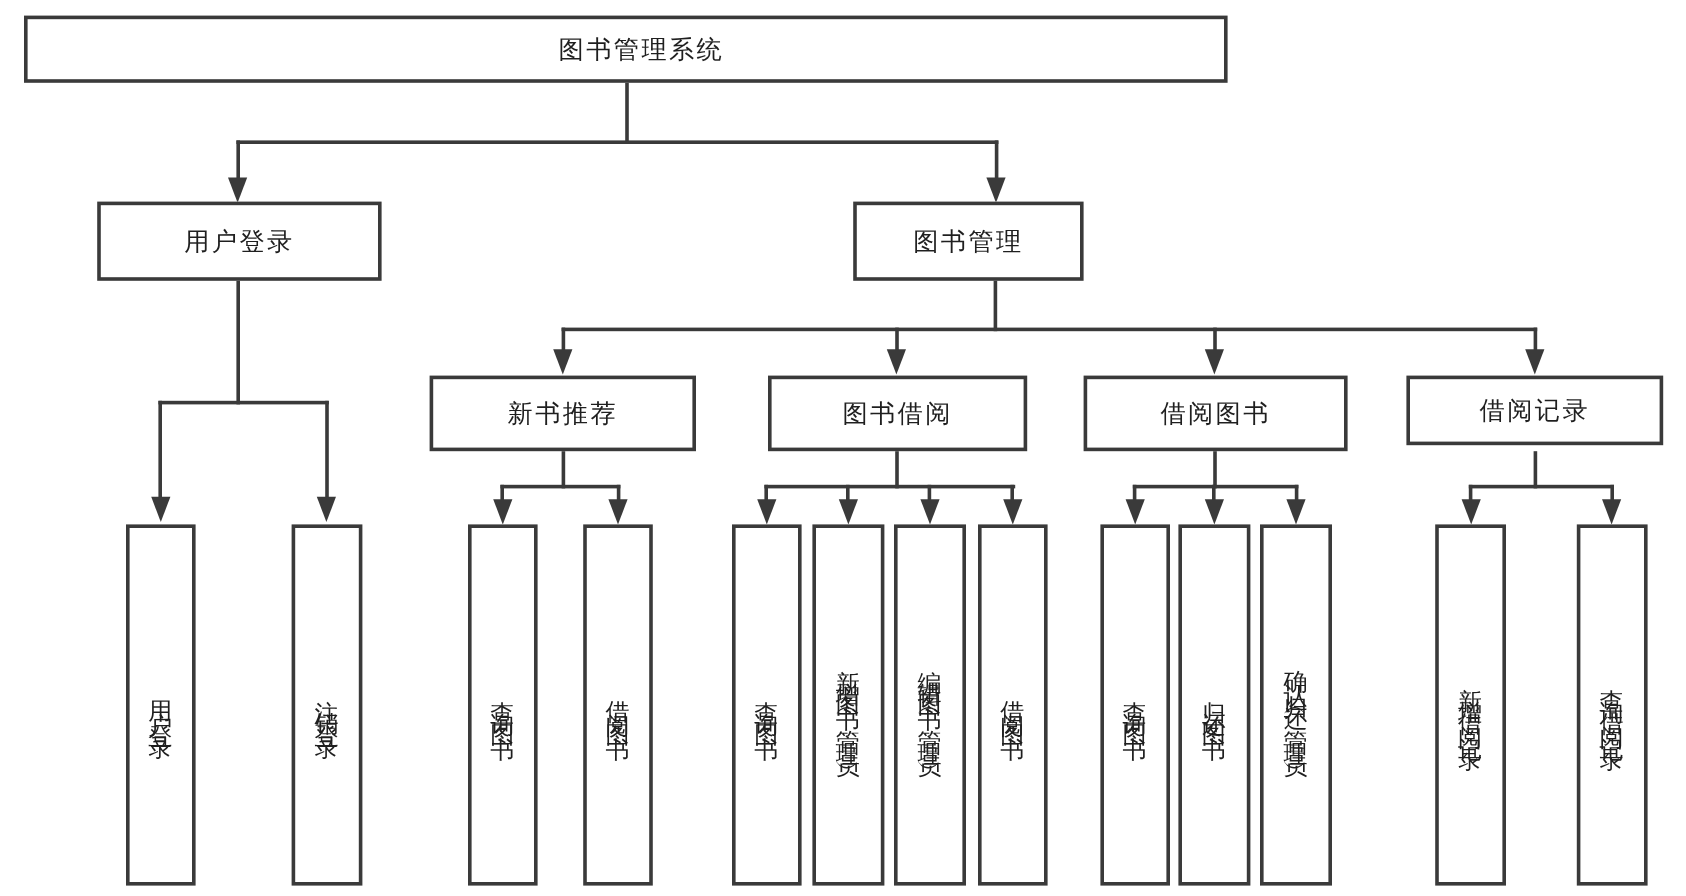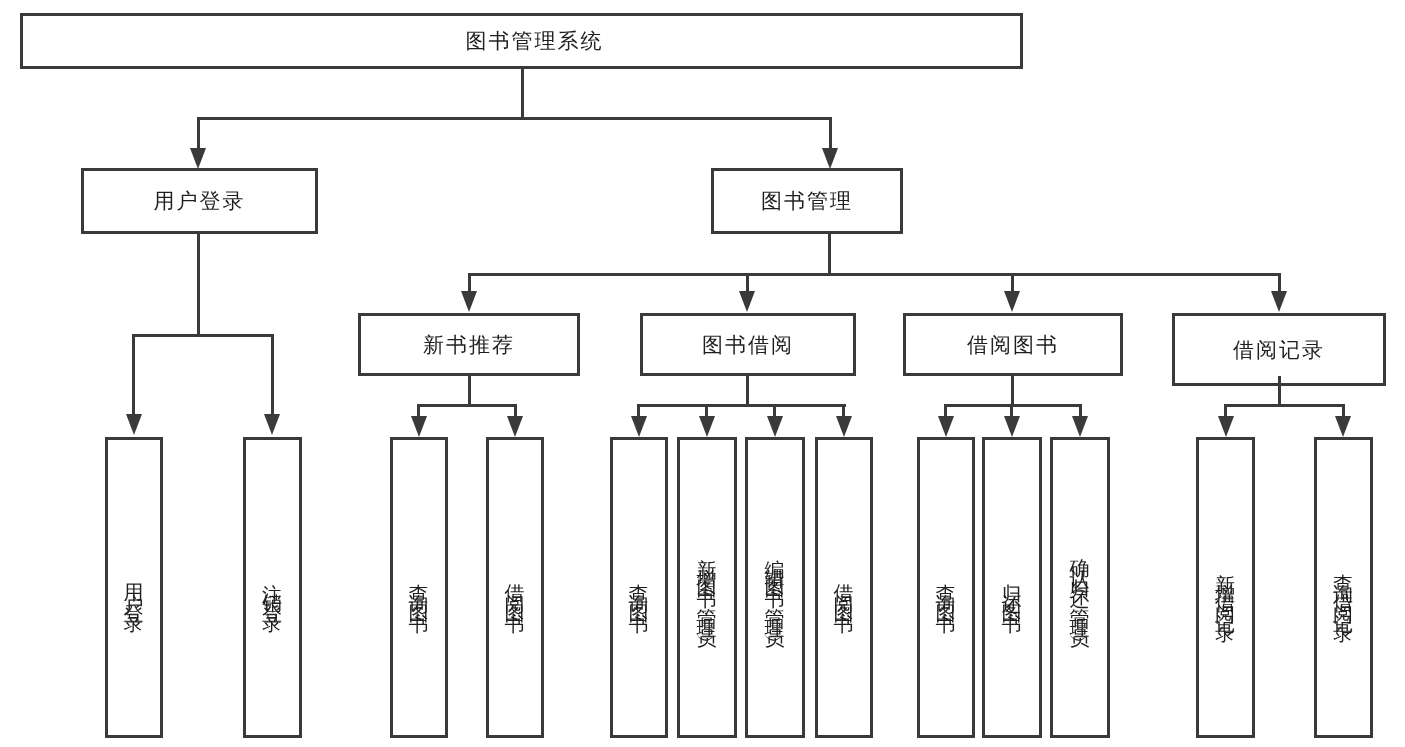--- a/index.html
+++ b/index.html
@@ -71,21 +71,21 @@
 
   <div class="box" style="left:358px;top:313px;width:222px;height:63px;justify-content:center;">
     <span class="hlabel">新书推荐</span>
   </div>
   <div class="box" style="left:640px;top:313px;width:216px;height:63px;">
     <span class="hlabel">图书借阅</span>
   </div>
   <div class="box" style="left:903px;top:313px;width:220px;height:63px;">
     <span class="hlabel">借阅图书</span>
   </div>
-  <div class="box" style="left:1172px;top:313px;width:214px;height:73px;">
+  <div class="box" style="left:1172px;top:313px;width:214px;height:58px;">
     <span class="hlabel">借阅记录</span>
   </div>
 
   <div class="vline" style="left:468px;top:376px;height:31px;"></div>
   <div class="hline" style="left:417px;top:404px;width:100px;"></div>
   <div class="vline" style="left:417px;top:404px;height:15px;"></div>
   <div class="arrow" style="left:411px;top:416px;"></div>
   <div class="vline" style="left:514px;top:404px;height:15px;"></div>
   <div class="arrow" style="left:507px;top:416px;"></div>
 

